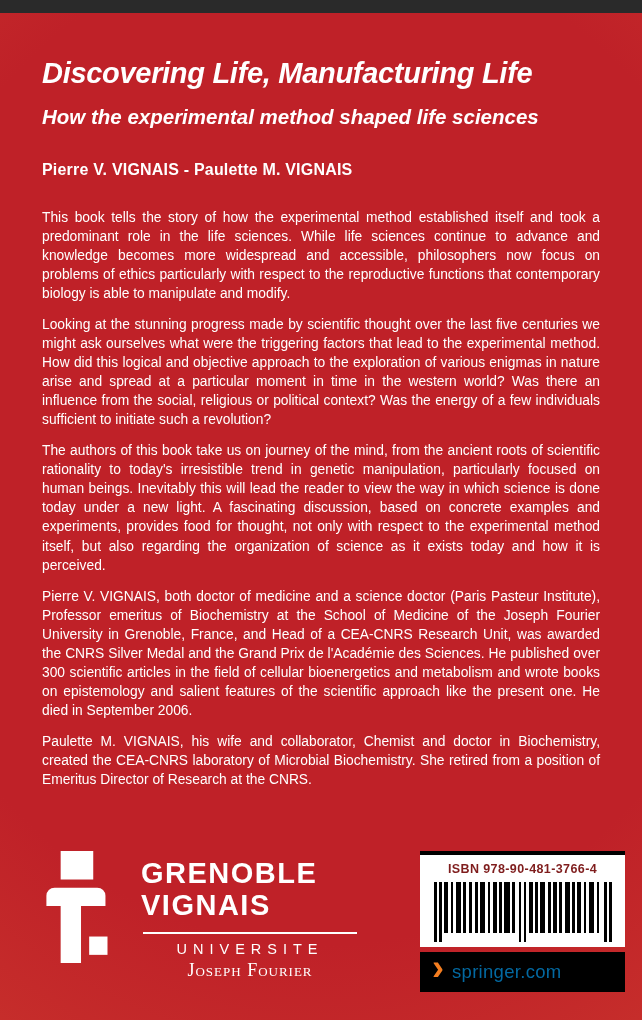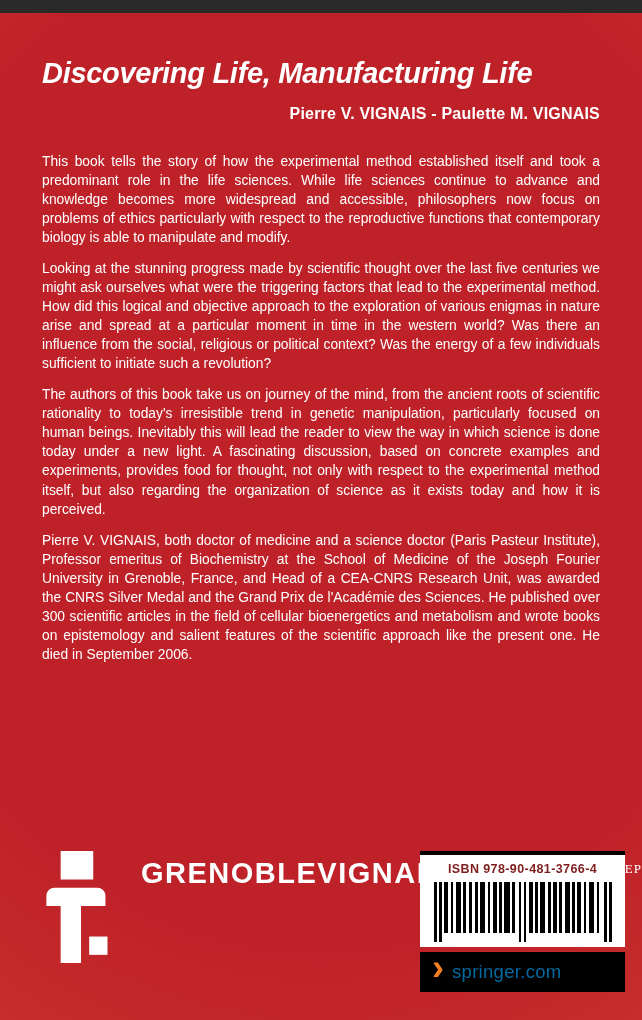--- a/index.html
+++ b/index.html
@@ -28,21 +28,20 @@
     font-size: 20.5px;
     font-style: italic;
     font-weight: 700;
     white-space: nowrap;
   }
   .authors {
     margin: 0 0 29px 0;
     font-size: 16px;
     font-weight: 700;
     letter-spacing: 0.2px;
-    text-align: right;
   }
   .para {
     margin: 0 0 12px 0;
     font-size: 13.8px;
     line-height: 1.38;
     text-align: justify;
   }
   .para.bio { margin-top: 6px; }
   .para strong { font-weight: 400; }
 
@@ -50,21 +49,21 @@
     position: absolute;
     top: 838px;
     left: 32px;
     right: 17px;
     display: flex;
     justify-content: space-between;
     align-items: flex-start;
   }
   .publisher { display: flex; gap: 13px; }
   .logo-svg { width: 96px; height: 112px; flex: 0 0 auto; }
-  .pub-text { display: flex; flex-direction: row; padding-top: 6px; width: 218px; }
+  .pub-text { display: flex; flex-direction: column; padding-top: 6px; width: 218px; }
   .pub-name-line {
     font-size: 29px;
     font-weight: 700;
     letter-spacing: 1.5px;
     line-height: 1.12;
     white-space: nowrap;
   }
   .pub-divider { height: 2px; background: #ffffff; margin: 10px 2px 7px 2px; }
   .pub-univ {
     text-align: center;
@@ -128,27 +127,29 @@
     letter-spacing: 0.3px;
   }
 </style>
 </head>
 <body>
 
 <div class="cover">
 
   <div class="text-col">
     <h1 class="book-title">Discovering Life, Manufacturing Life</h1>
+    <h2 class="book-subtitle">How the experimental method shaped life sciences</h2>
     <div class="authors">Pierre V. VIGNAIS - Paulette M. VIGNAIS</div>
 
     <p class="para">This book tells the story of how the experimental method established itself and took a predominant role in the life sciences. While life sciences continue to advance and knowledge becomes more widespread and accessible, philosophers now focus on problems of ethics particularly with respect to the reproductive functions that contemporary biology is able to manipulate and modify.</p>
     <p class="para">Looking at the stunning progress made by scientific thought over the last five centuries we might ask ourselves what were the triggering factors that lead to the experimental method. How did this logical and objective approach to the exploration of various enigmas in nature arise and spread at a particular moment in time in the western world? Was there an influence from the social, religious or political context? Was the energy of a few individuals sufficient to initiate such a revolution?</p>
     <p class="para">The authors of this book take us on journey of the mind, from the ancient roots of scientific rationality to today's irresistible trend in genetic manipulation, particularly focused on human beings. Inevitably this will lead the reader to view the way in which science is done today under a new light. A fascinating discussion, based on concrete examples and experiments, provides food for thought, not only with respect to the experimental method itself, but also regarding the organization of science as it exists today and how it is perceived.</p>
 
     <p class="para bio"><strong>Pierre V. VIGNAIS</strong><span>, both doctor of medicine and a science doctor (Paris Pasteur Institute), Professor emeritus of Biochemistry at the School of Medicine of the Joseph Fourier University in Grenoble, France, and Head of a CEA-CNRS Research Unit, was awarded the CNRS Silver Medal and the Grand Prix de l'Académie des Sciences. He published over 300 scientific articles in the field of cellular bioenergetics and metabolism and wrote books on epistemology and salient features of the scientific approach like the present one. He died in September 2006.</span></p>
+    <p class="para bio"><strong>Paulette M. VIGNAIS</strong><span>, his wife and collaborator, Chemist and doctor in Biochemistry, created the CEA-CNRS laboratory of Microbial Biochemistry. She retired from a position of Emeritus Director of Research at the CNRS.</span></p>
   </div>
 
   <div class="bottom-row">
 
     <div class="publisher">
       <svg class="logo-svg" viewBox="0 0 90 110" aria-hidden="true">
         <rect x="26" y="0" width="32" height="28" fill="#ffffff"></rect>
         <path d="M20,36 h42 a8,8 0 0 1 8,8 v10 h-24 v56 h-20 v-56 h-14 v-10 a8,8 0 0 1 8,-8 z" fill="#ffffff"></path>
         <rect x="54" y="84" width="18" height="18" fill="#ffffff"></rect>
       </svg>

